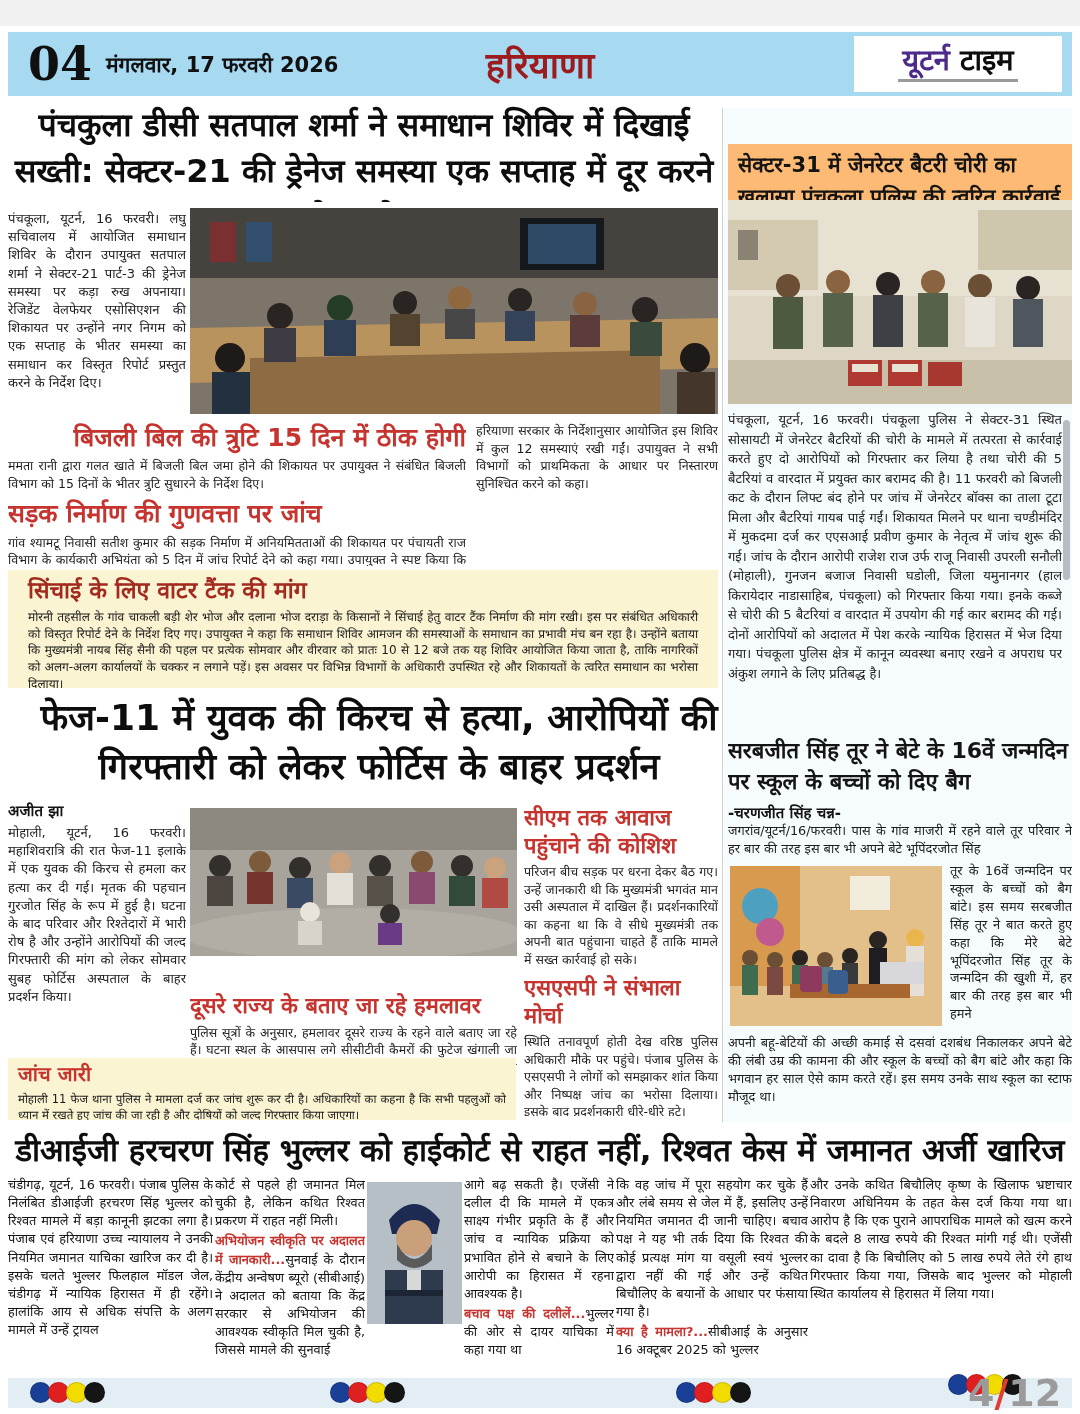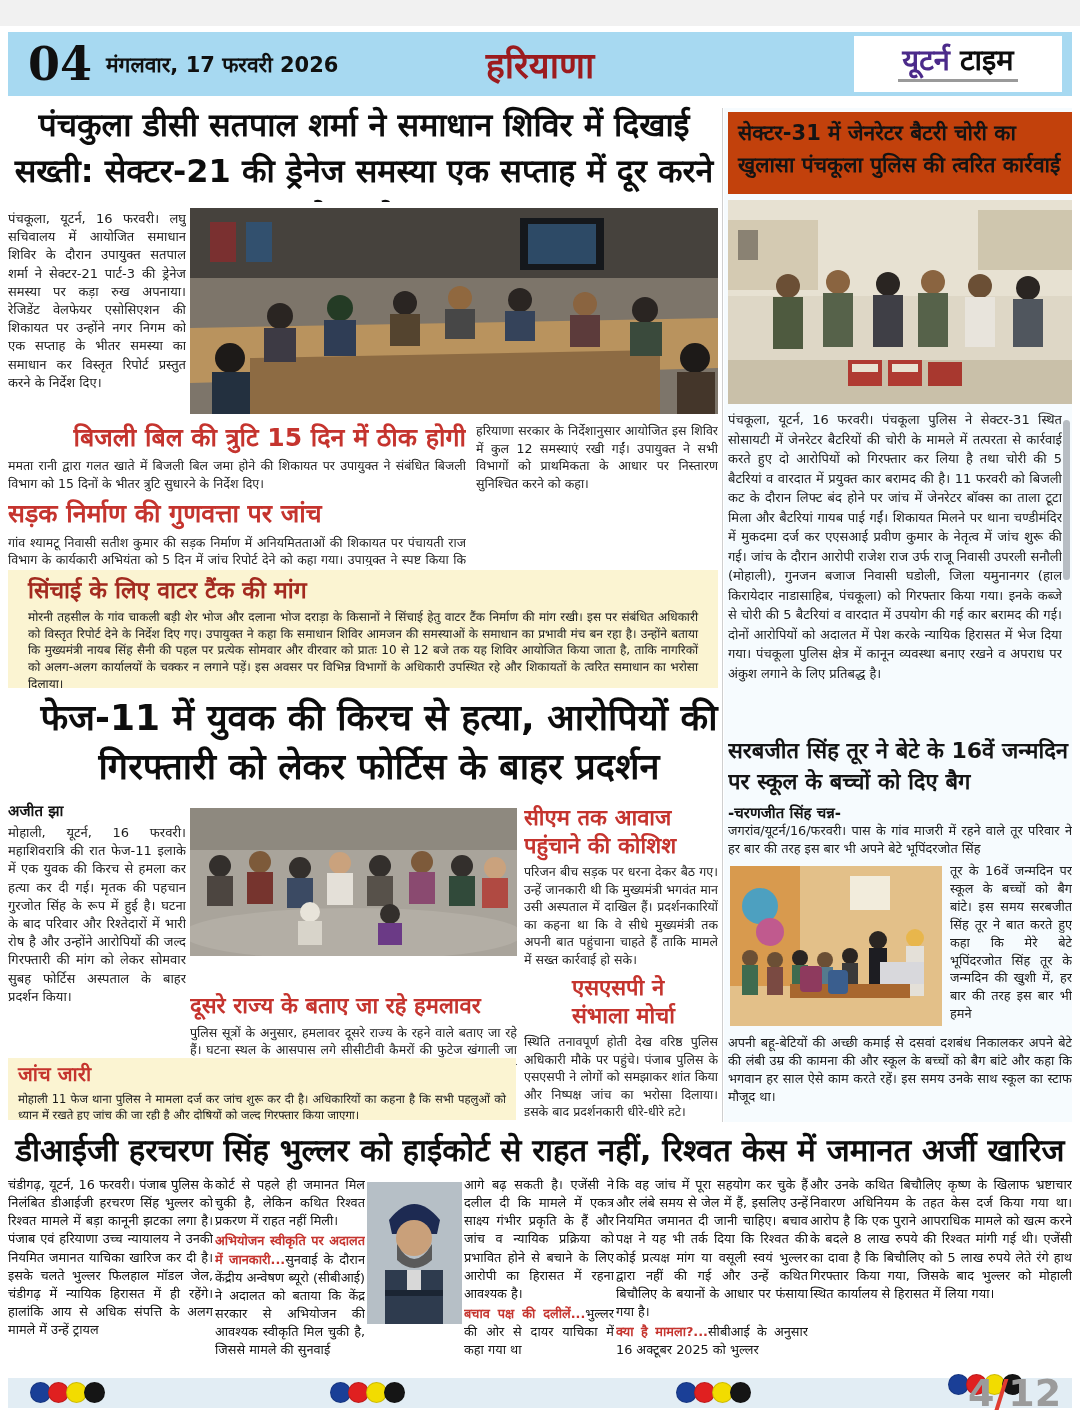--- a/index.html
+++ b/index.html
@@ -21,21 +21,21 @@
   .masthead .brand-a{color:#4b2a8a;}
   .masthead .brand-b{color:#0d0d0d;}
   .masthead .tagline{width:120px;height:3px;background:#9a9a9a;margin-top:4px;}
   
   .headline{font-weight:bold;color:#0d0d0d;text-align:center;}
   .red-head{color:#c5342e;font-weight:bold;line-height:1.25;margin:0 0 4px 0;}
   .body-txt{font-size:12.5px;line-height:1.4;text-align:justify;color:#1c1c1c;margin:0;}
   .abs{position:absolute;overflow:hidden;}
   
   .yellow-box{background:#fbf4d2;}
-  .blue-box{background:#c2410c;}
+  .blue-box{background:#fdba74;margin-top:32px;}
   .v-rule{position:absolute;width:1px;background:#cfcfcf;}
   .photo{position:absolute;overflow:hidden;background:#888;}
   .photo svg{display:block;}
   .lead-red{color:#c5342e;font-weight:bold;}
   .byline{font-weight:bold;font-size:15px;margin:0 0 4px 0;}
   
   .cols{position:absolute;left:8px;top:1176px;width:1064px;height:198px;display:grid;
         grid-template-columns:205px 150px 95px 150px 192px 1fr;column-gap:2px;overflow:hidden;}
   .cols p{margin:0 0 2px 0;}
   .col{overflow:hidden;font-size:12.8px;line-height:1.42;text-align:justify;}
@@ -163,21 +163,21 @@
   </div>
 
   <div class="abs" style="left:190px;top:992px;width:327px;height:96px;">
     <div class="red-head" style="font-size:22px;">दूसरे राज्य के बताए जा रहे हमलावर</div>
     <p class="body-txt">पुलिस सूत्रों के अनुसार, हमलावर दूसरे राज्य के रहने वाले बताए जा रहे हैं। घटना स्थल के आसपास लगे सीसीटीवी कैमरों की फुटेज खंगाली जा रही है। साथ ही संदिग्धों की पहचान और गिरफ्तारी के लिए टीमें गठित की गई हैं।</p>
   </div>
 
   <div class="abs" style="left:524px;top:804px;width:194px;height:312px;">
     <div class="red-head" style="font-size:22px;">सीएम तक आवाज पहुंचाने की कोशिश</div>
     <p class="body-txt">परिजन बीच सड़क पर धरना देकर बैठ गए। उन्हें जानकारी थी कि मुख्यमंत्री भगवंत मान उसी अस्पताल में दाखिल हैं। प्रदर्शनकारियों का कहना था कि वे सीधे मुख्यमंत्री तक अपनी बात पहुंचाना चाहते हैं ताकि मामले में सख्त कार्रवाई हो सके।</p>
-    <div class="red-head" style="font-size:22px;margin-top:6px;margin-left:48px;">एसएसपी ने संभाला मोर्चा</div>
+    <div class="red-head" style="font-size:22px;margin-top:6px;">एसएसपी ने संभाला मोर्चा</div>
     <p class="body-txt">स्थिति तनावपूर्ण होती देख वरिष्ठ पुलिस अधिकारी मौके पर पहुंचे। पंजाब पुलिस के एसएसपी ने लोगों को समझाकर शांत किया और निष्पक्ष जांच का भरोसा दिलाया। इसके बाद प्रदर्शनकारी धीरे-धीरे हटे।</p>
   </div>
 
   <div class="abs yellow-box" style="left:8px;top:1058px;width:508px;height:62px;padding:4px 10px;">
     <div class="red-head" style="font-size:20px;">जांच जारी</div>
     <p class="body-txt" style="font-size:11.5px;">मोहाली 11 फेज थाना पुलिस ने मामला दर्ज कर जांच शुरू कर दी है। अधिकारियों का कहना है कि सभी पहलुओं को ध्यान में रखते हुए जांच की जा रही है और दोषियों को जल्द गिरफ्तार किया जाएगा।</p>
   </div>
 
   <div class="v-rule" style="left:722px;top:108px;height:1014px;"></div>
 

